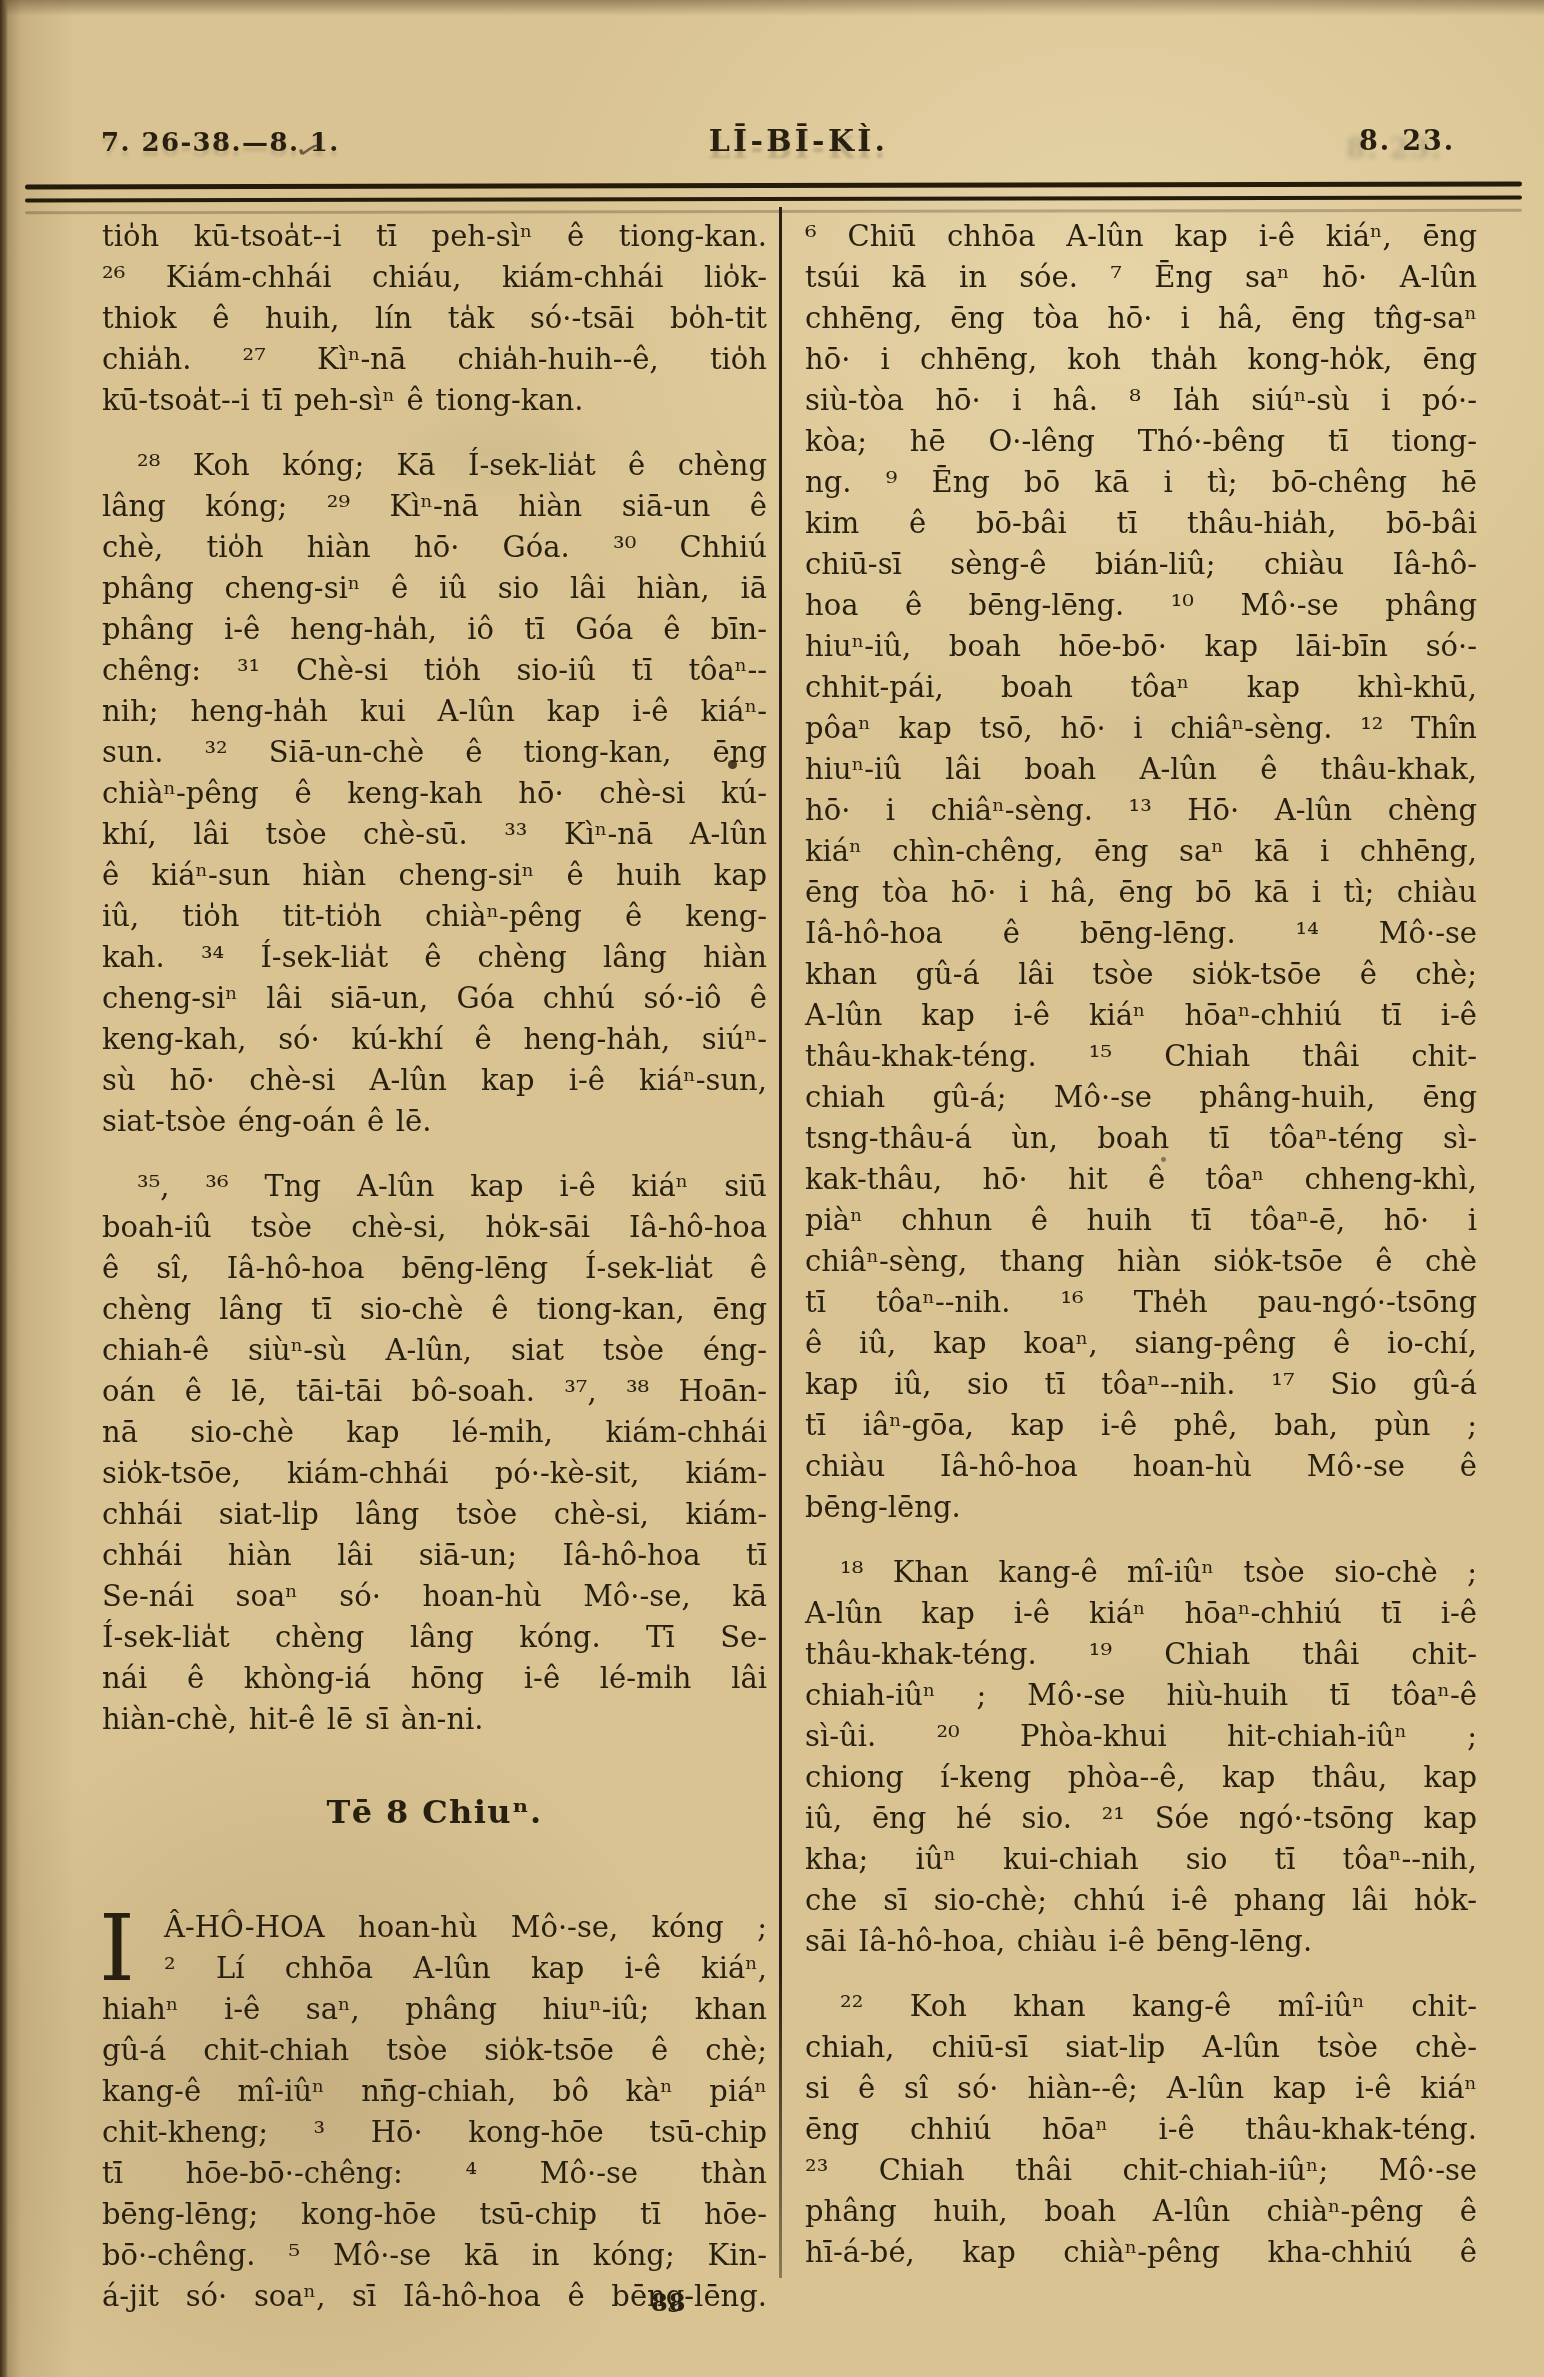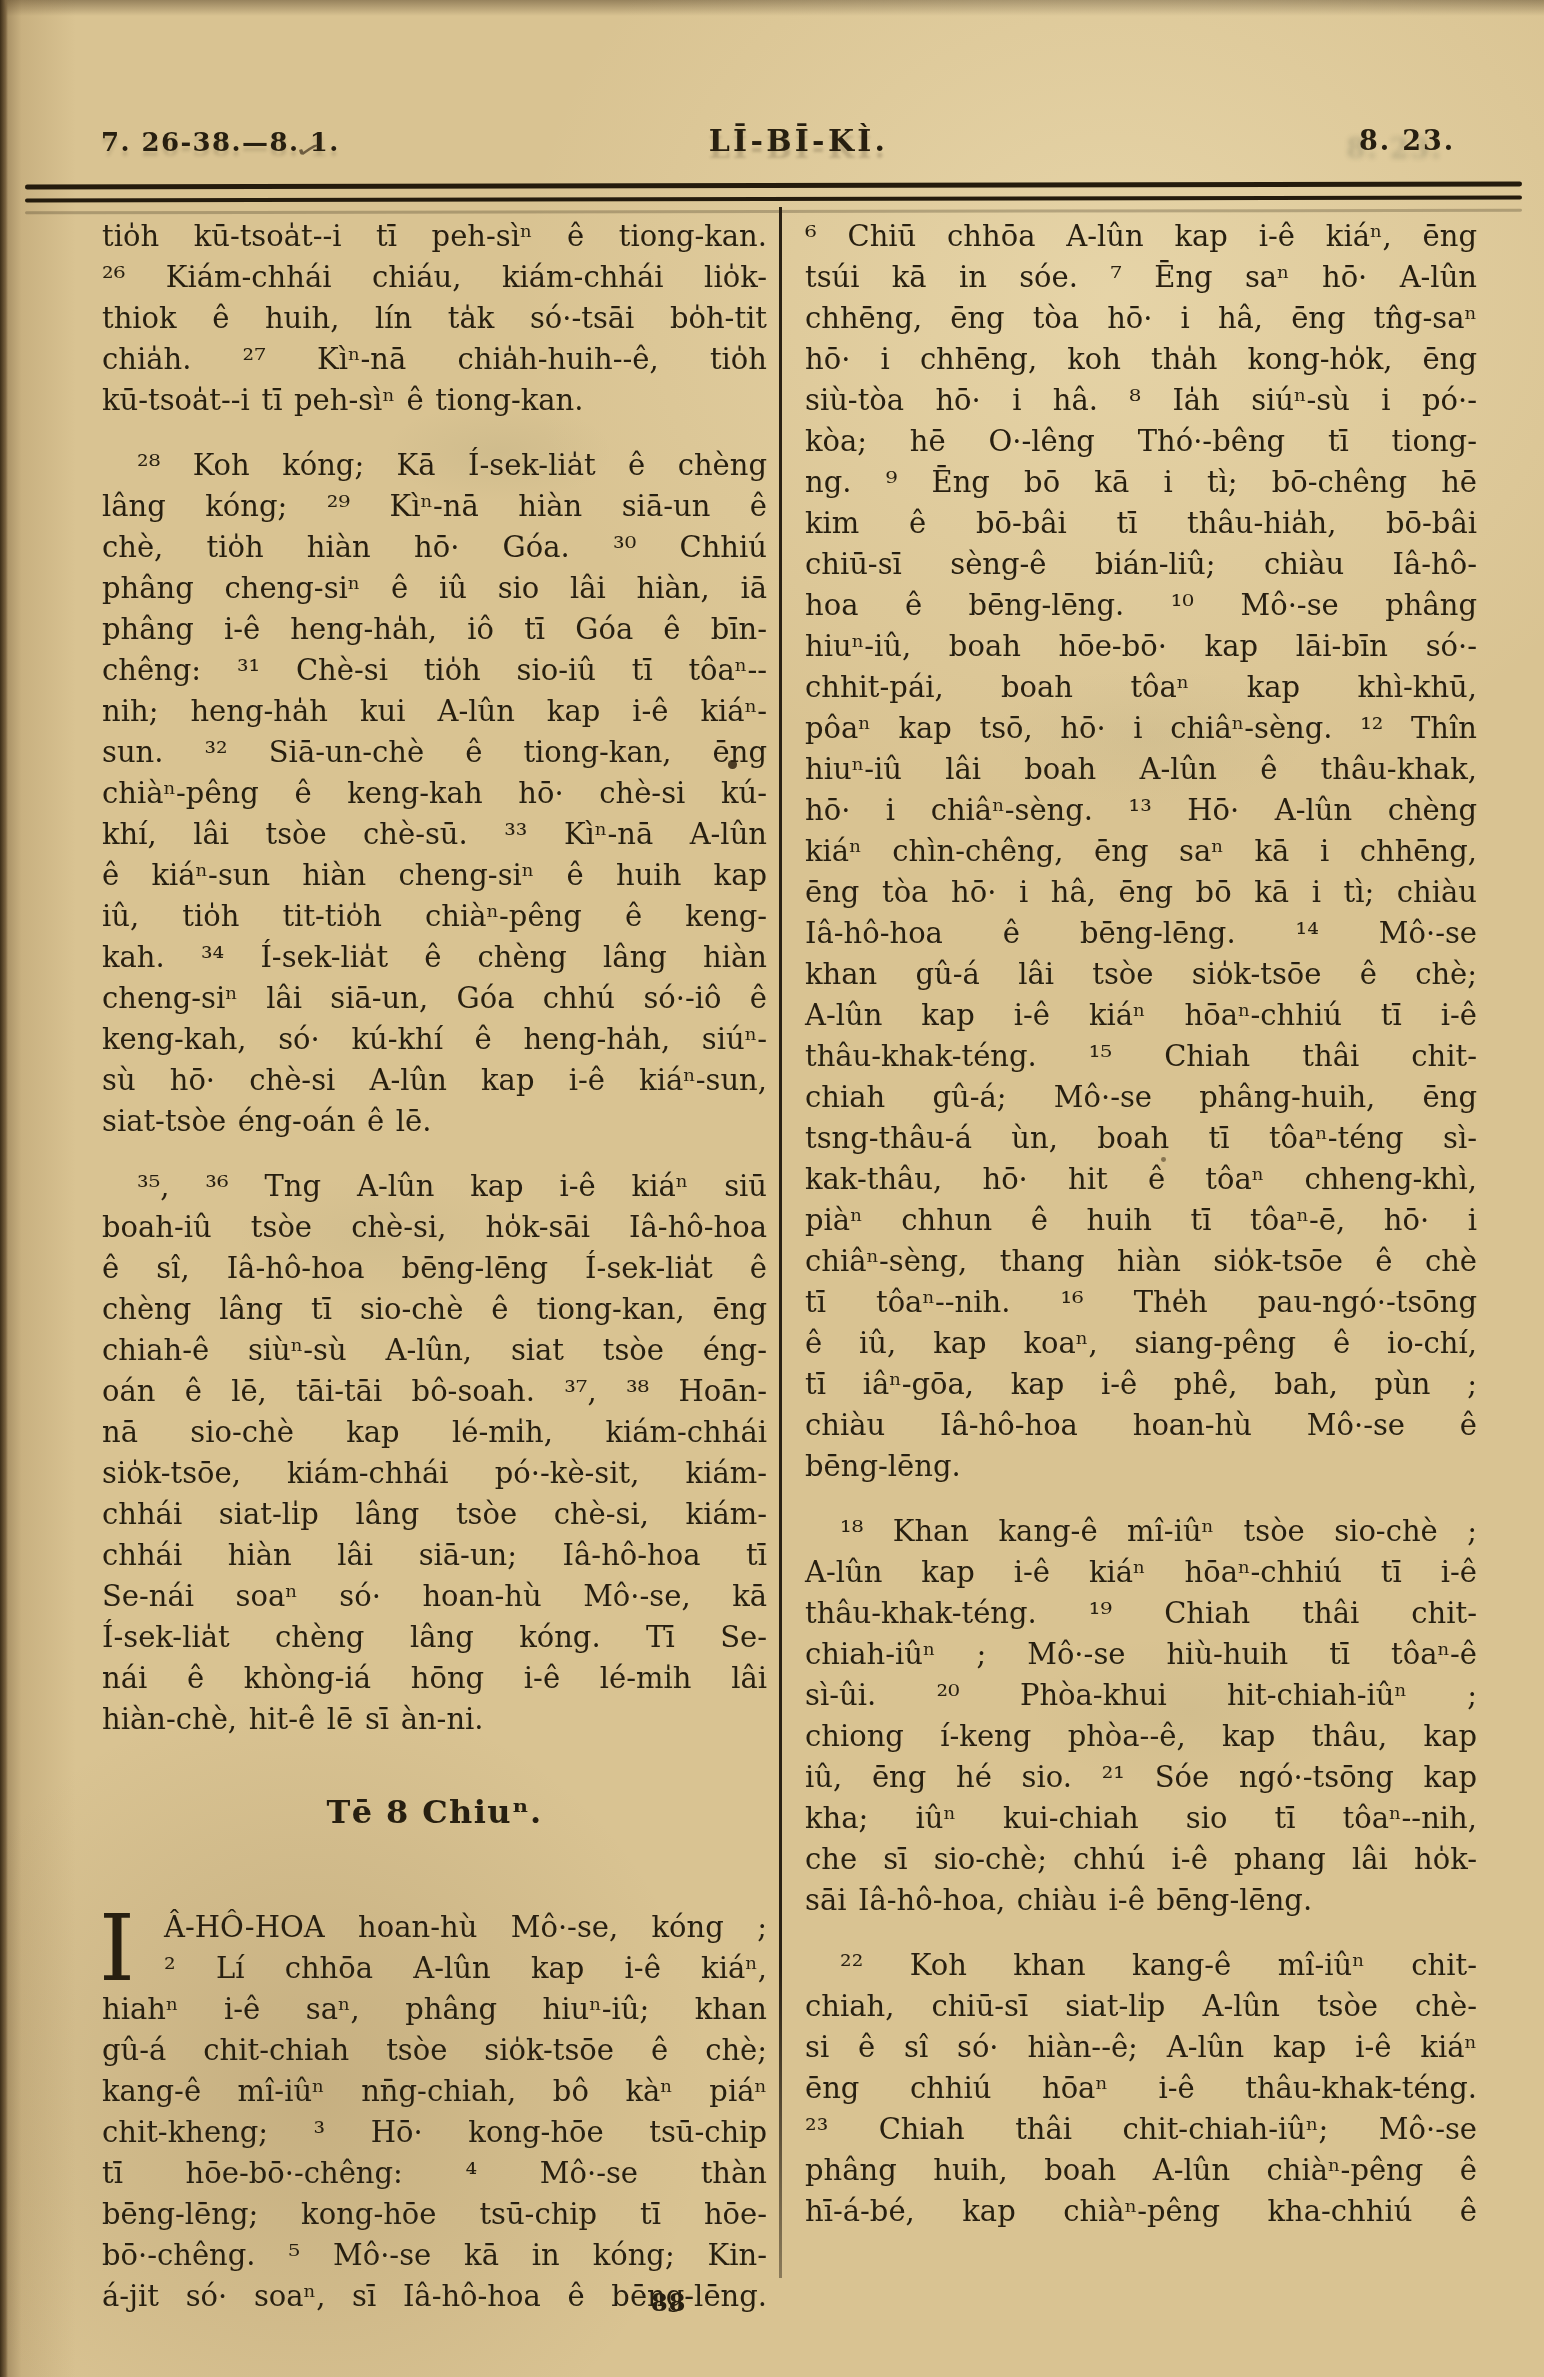--- a/index.html
+++ b/index.html
@@ -158,20 +158,21 @@
         <div class="tl">khan gû-á lâi tsòe sio̍k-tsōe ê chè;</div>
         <div class="tl">A-lûn kap i-ê kiáⁿ hōaⁿ-chhiú tī i-ê</div>
         <div class="tl">thâu-khak-téng. ¹⁵ Chiah thâi chit-</div>
         <div class="tl">chiah gû-á; Mô·-se phâng-huih, ēng</div>
         <div class="tl">tsng-thâu-á ùn, boah tī tôaⁿ-téng sì-</div>
         <div class="tl">kak-thâu, hō· hit ê tôaⁿ chheng-khì,</div>
         <div class="tl">piàⁿ chhun ê huih tī tôaⁿ-ē, hō· i</div>
         <div class="tl">chiâⁿ-sèng, thang hiàn sio̍k-tsōe ê chè</div>
         <div class="tl">tī tôaⁿ--nih. ¹⁶ The̍h pau-ngó·-tsōng</div>
         <div class="tl">ê iû, kap koaⁿ, siang-pêng ê io-chí,</div>
+        <div class="tl">kap iû, sio tī tôaⁿ--nih. ¹⁷ Sio gû-á</div>
         <div class="tl">tī iâⁿ-gōa, kap i-ê phê, bah, pùn ;</div>
         <div class="tl">chiàu Iâ-hô-hoa hoan-hù Mô·-se ê</div>
         <div class="tl end">bēng-lēng.</div>
         <div class="tl ind">¹⁸ Khan kang-ê mî-iûⁿ tsòe sio-chè ;</div>
         <div class="tl">A-lûn kap i-ê kiáⁿ hōaⁿ-chhiú tī i-ê</div>
         <div class="tl">thâu-khak-téng. ¹⁹ Chiah thâi chit-</div>
         <div class="tl">chiah-iûⁿ ; Mô·-se hiù-huih tī tôaⁿ-ê</div>
         <div class="tl">sì-ûi. ²⁰ Phòa-khui hit-chiah-iûⁿ ;</div>
         <div class="tl">chiong í-keng phòa--ê, kap thâu, kap</div>
         <div class="tl">iû, ēng hé sio. ²¹ Sóe ngó·-tsōng kap</div>

